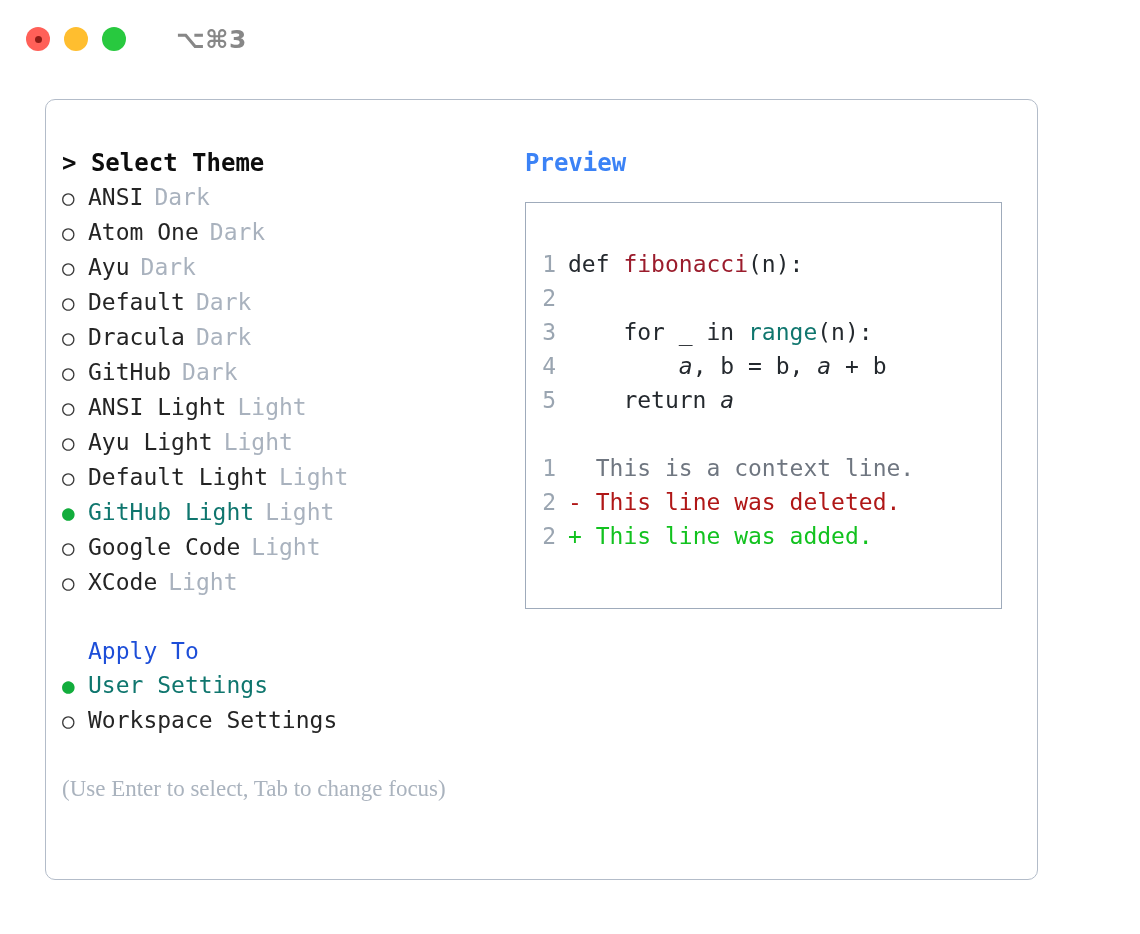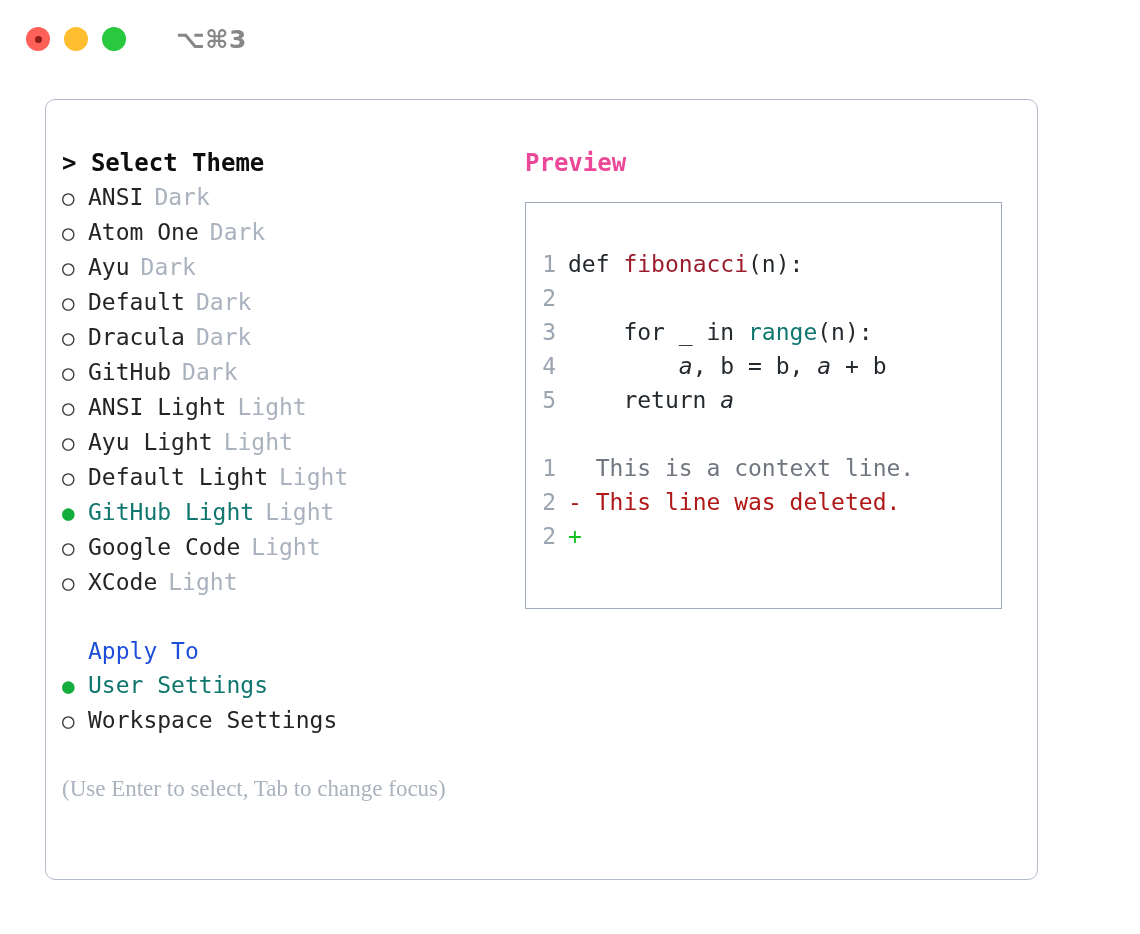--- a/index.html
+++ b/index.html
@@ -150,21 +150,21 @@
   
   .right-col {
     position: absolute;
     left: 479px;
     top: 46px;
     width: 490px;
   }
   .preview-title {
     font-size: 24px;
     font-weight: bold;
-    color: #ec4899;
+    color: #3b82f6;
     line-height: 34px;
   }
   .preview-box {
     margin-top: 22px;
     width: 477px;
     height: 407px;
     border: 1.6px solid #9fabbb;
     box-sizing: border-box;
     background: #ffffff;
     padding: 44px 0 0 0;
@@ -338,20 +338,21 @@
               <span class="diff-context"> This is a context line.</span>
             </div>
             <div class="code-line">
               <span class="lineno">2</span>
               <span class="diff-del">-</span>
               <span class="diff-del"> This line was deleted.</span>
             </div>
             <div class="code-line">
               <span class="lineno">2</span>
               <span class="diff-add">+</span>
+              <span class="diff-add"> This line was added.</span>
             </div>
           </div>
 
         </div>
       </div>
 
     </div>
   </div>
 </div>
 

